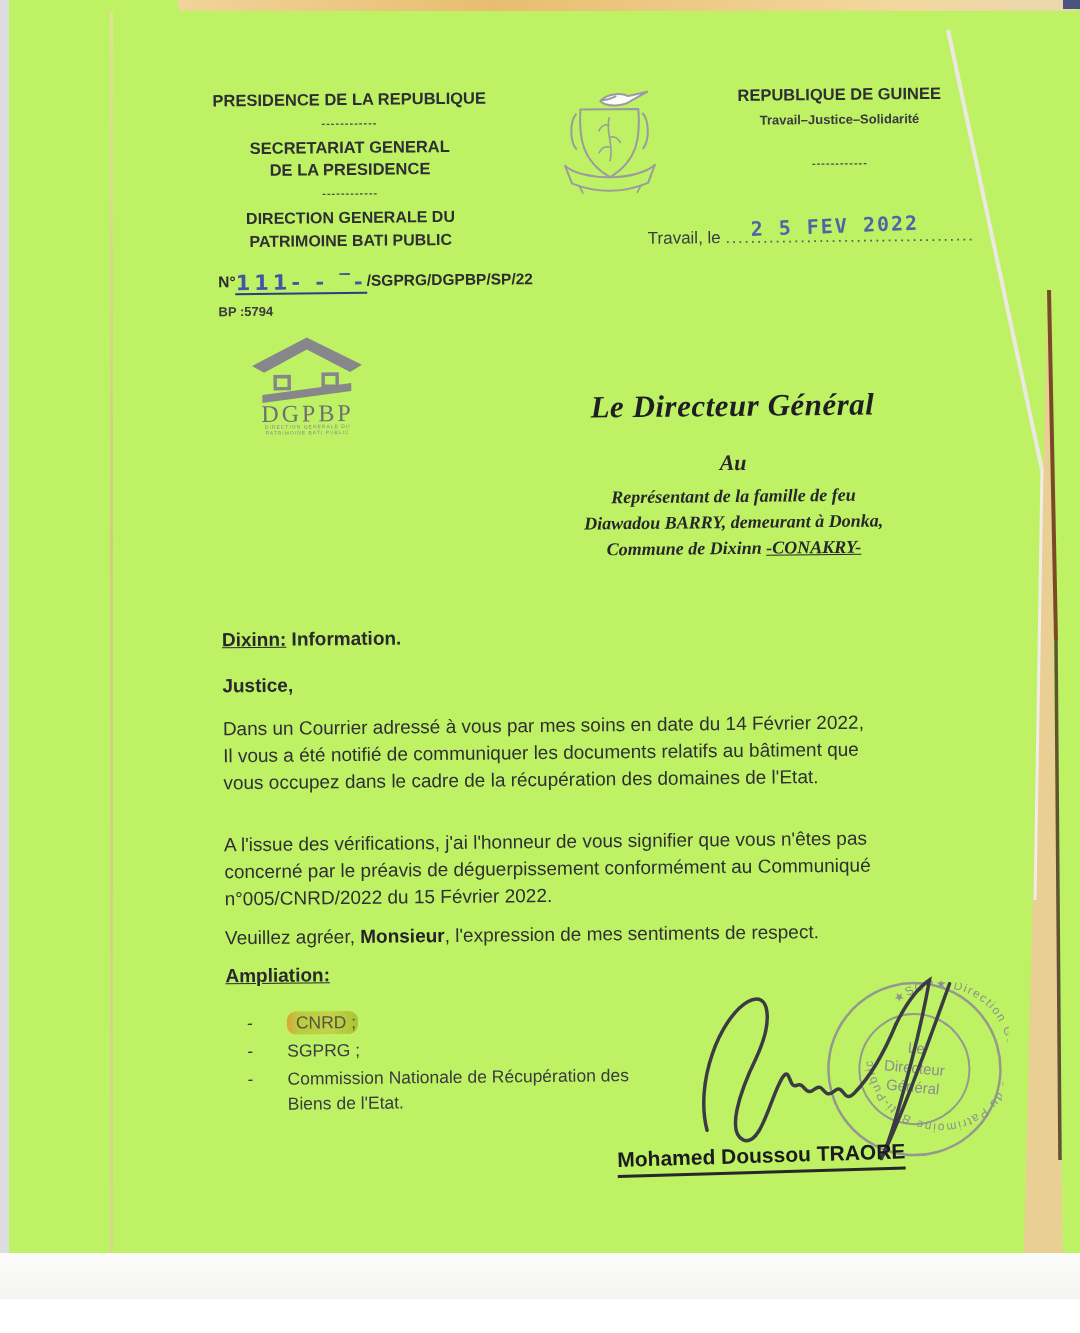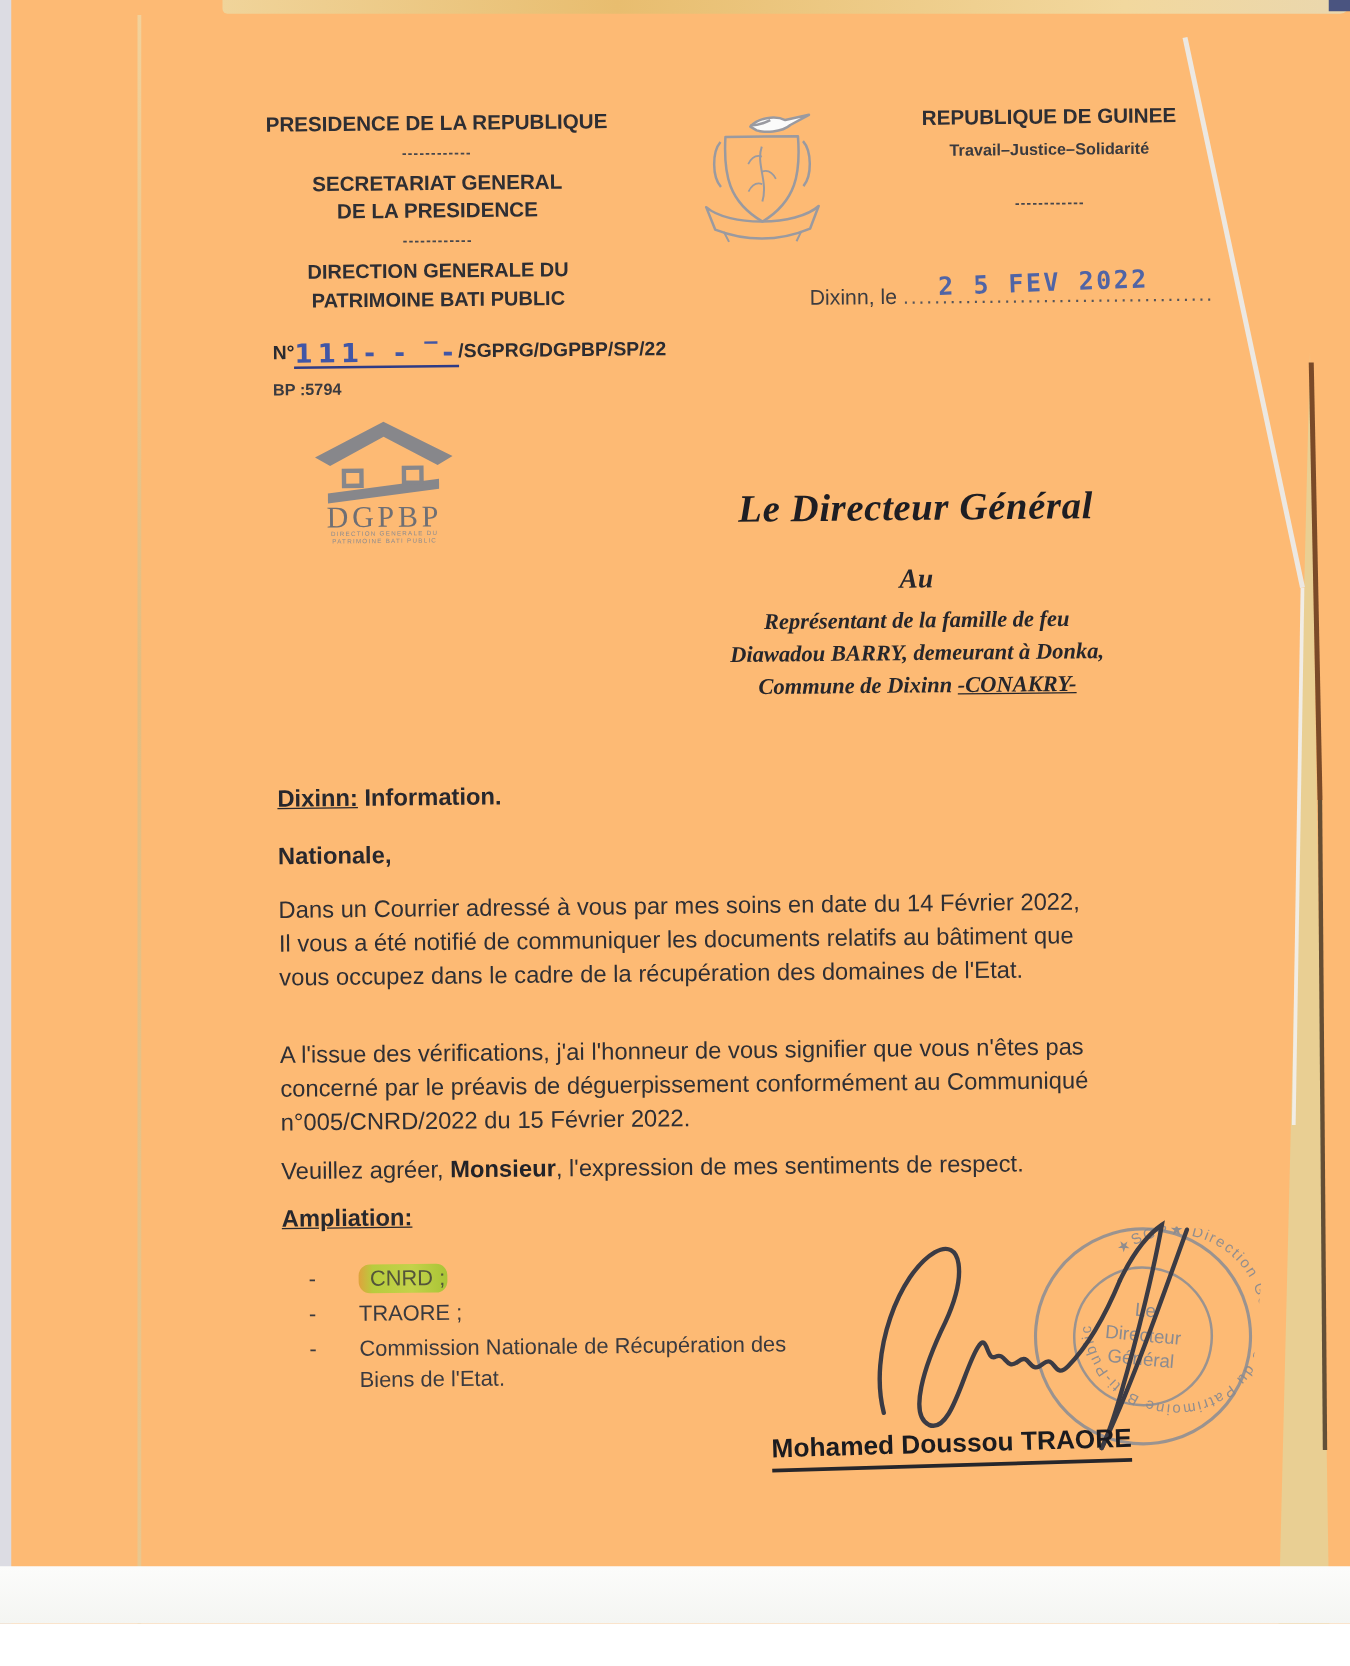--- a/index.html
+++ b/index.html
@@ -1,18 +1,18 @@
 <!DOCTYPE html>
 <html><head>
 <meta charset="utf-8">
 <style>
   html,body { margin:0; padding:0; background:#ffffff; }
   .canvas {
     position:relative; width:1080px; height:1299px; overflow:hidden;
-    background:#fdba74;
+    background:#bef264;
     font-family:"Liberation Sans", sans-serif;
     color:#2f2f34;
     text-decoration:underline;
   }
   
   .edge-left   { position:absolute; left:0; top:0; width:9px; height:100%; background:#dcdce3; }
   .paper-edge-line { position:absolute; left:110px; top:12px; width:3px; height:1321px;
                      background:linear-gradient(#eed9a8,#d9bf86 40%,#e3cd9a); opacity:.75; }
   .top-band { position:absolute; left:178px; top:0; width:902px; height:11px;
               background:linear-gradient(90deg,#f0d49a,#e8bd6f 35%,#f2d89e 80%,#ead7ae);
@@ -139,21 +139,21 @@
       </g>
     </svg>
 
     <div class="lh-right">
       <div class="r1">REPUBLIQUE DE GUINEE</div>
       <div class="r2">Travail–Justice–Solidarité</div>
       <div class="divider">------------</div>
     </div>
 
     <div class="dateline">
-      <span>Dixinn, le</span>
+      <span>Travail, le</span>
       <span class="dots">........................................</span>
     </div>
     <div class="date-stamp">2 5 FEV  2022</div>
 
     <svg class="logo" width="124" height="104" viewBox="0 0 124 104">
       <g fill="#87878b">
         <path d="M62,5 L117,33 L105,40 L62,17 L19,40 L7,33 Z"></path>
         <path d="M17,62 L106,51 L106,59 L17,70 Z"></path>
       </g>
       <rect x="30" y="44" width="14" height="12" fill="none" stroke="#87878b" stroke-width="3.5"></rect>
@@ -169,21 +169,21 @@
       <div class="au">Au</div>
       <div class="rl">Représentant de la famille de feu</div>
       <div class="rl">Diawadou BARRY, demeurant à Donka,</div>
       <div class="rl"><span>Commune de Dixinn  </span><span class="und">-CONAKRY-</span></div>
     </div>
 
     <div class="objet">
       <span class="lbl">Dixinn:</span><span> Information.</span>
     </div>
 
-    <div class="salutation">Nationale,</div>
+    <div class="salutation">Justice,</div>
 
     <div class="para p1">
       <div class="bl">Dans un Courrier adressé à vous par mes soins en date du 14 Février 2022,</div>
       <div class="bl">Il vous a été notifié de communiquer les documents relatifs au bâtiment que</div>
       <div class="bl">vous occupez dans le cadre de la récupération des domaines de l'Etat.</div>
     </div>
     <div class="para p2">
       <div class="bl">A l'issue des vérifications, j'ai l'honneur de vous signifier que vous n'êtes pas</div>
       <div class="bl">concerné par le préavis de déguerpissement conformément au Communiqué</div>
       <div class="bl">n°005/CNRD/2022 du 15 Février 2022.</div>
@@ -193,21 +193,21 @@
     </div>
 
     <div class="ampliation">Ampliation:</div>
     <div class="amp-list">
       <div class="amp-row">
         <span class="amp-dash">-</span>
         <span class="amp-text"><span class="hl">CNRD ;</span></span>
       </div>
       <div class="amp-row">
         <span class="amp-dash">-</span>
-        <span class="amp-text">TRAORE ;</span>
+        <span class="amp-text">SGPRG ;</span>
       </div>
       <div class="amp-row">
         <span class="amp-dash">-</span>
         <span class="amp-text">Commission Nationale de Récupération des Biens de l'Etat.</span>
       </div>
     </div>
 
     <svg class="stamp" width="180" height="180" viewBox="0 0 180 180">
       <defs>
         <path id="ringPath" d="M66.7,26.1 A68,68 0 1 1 66.6,26.2"></path>

